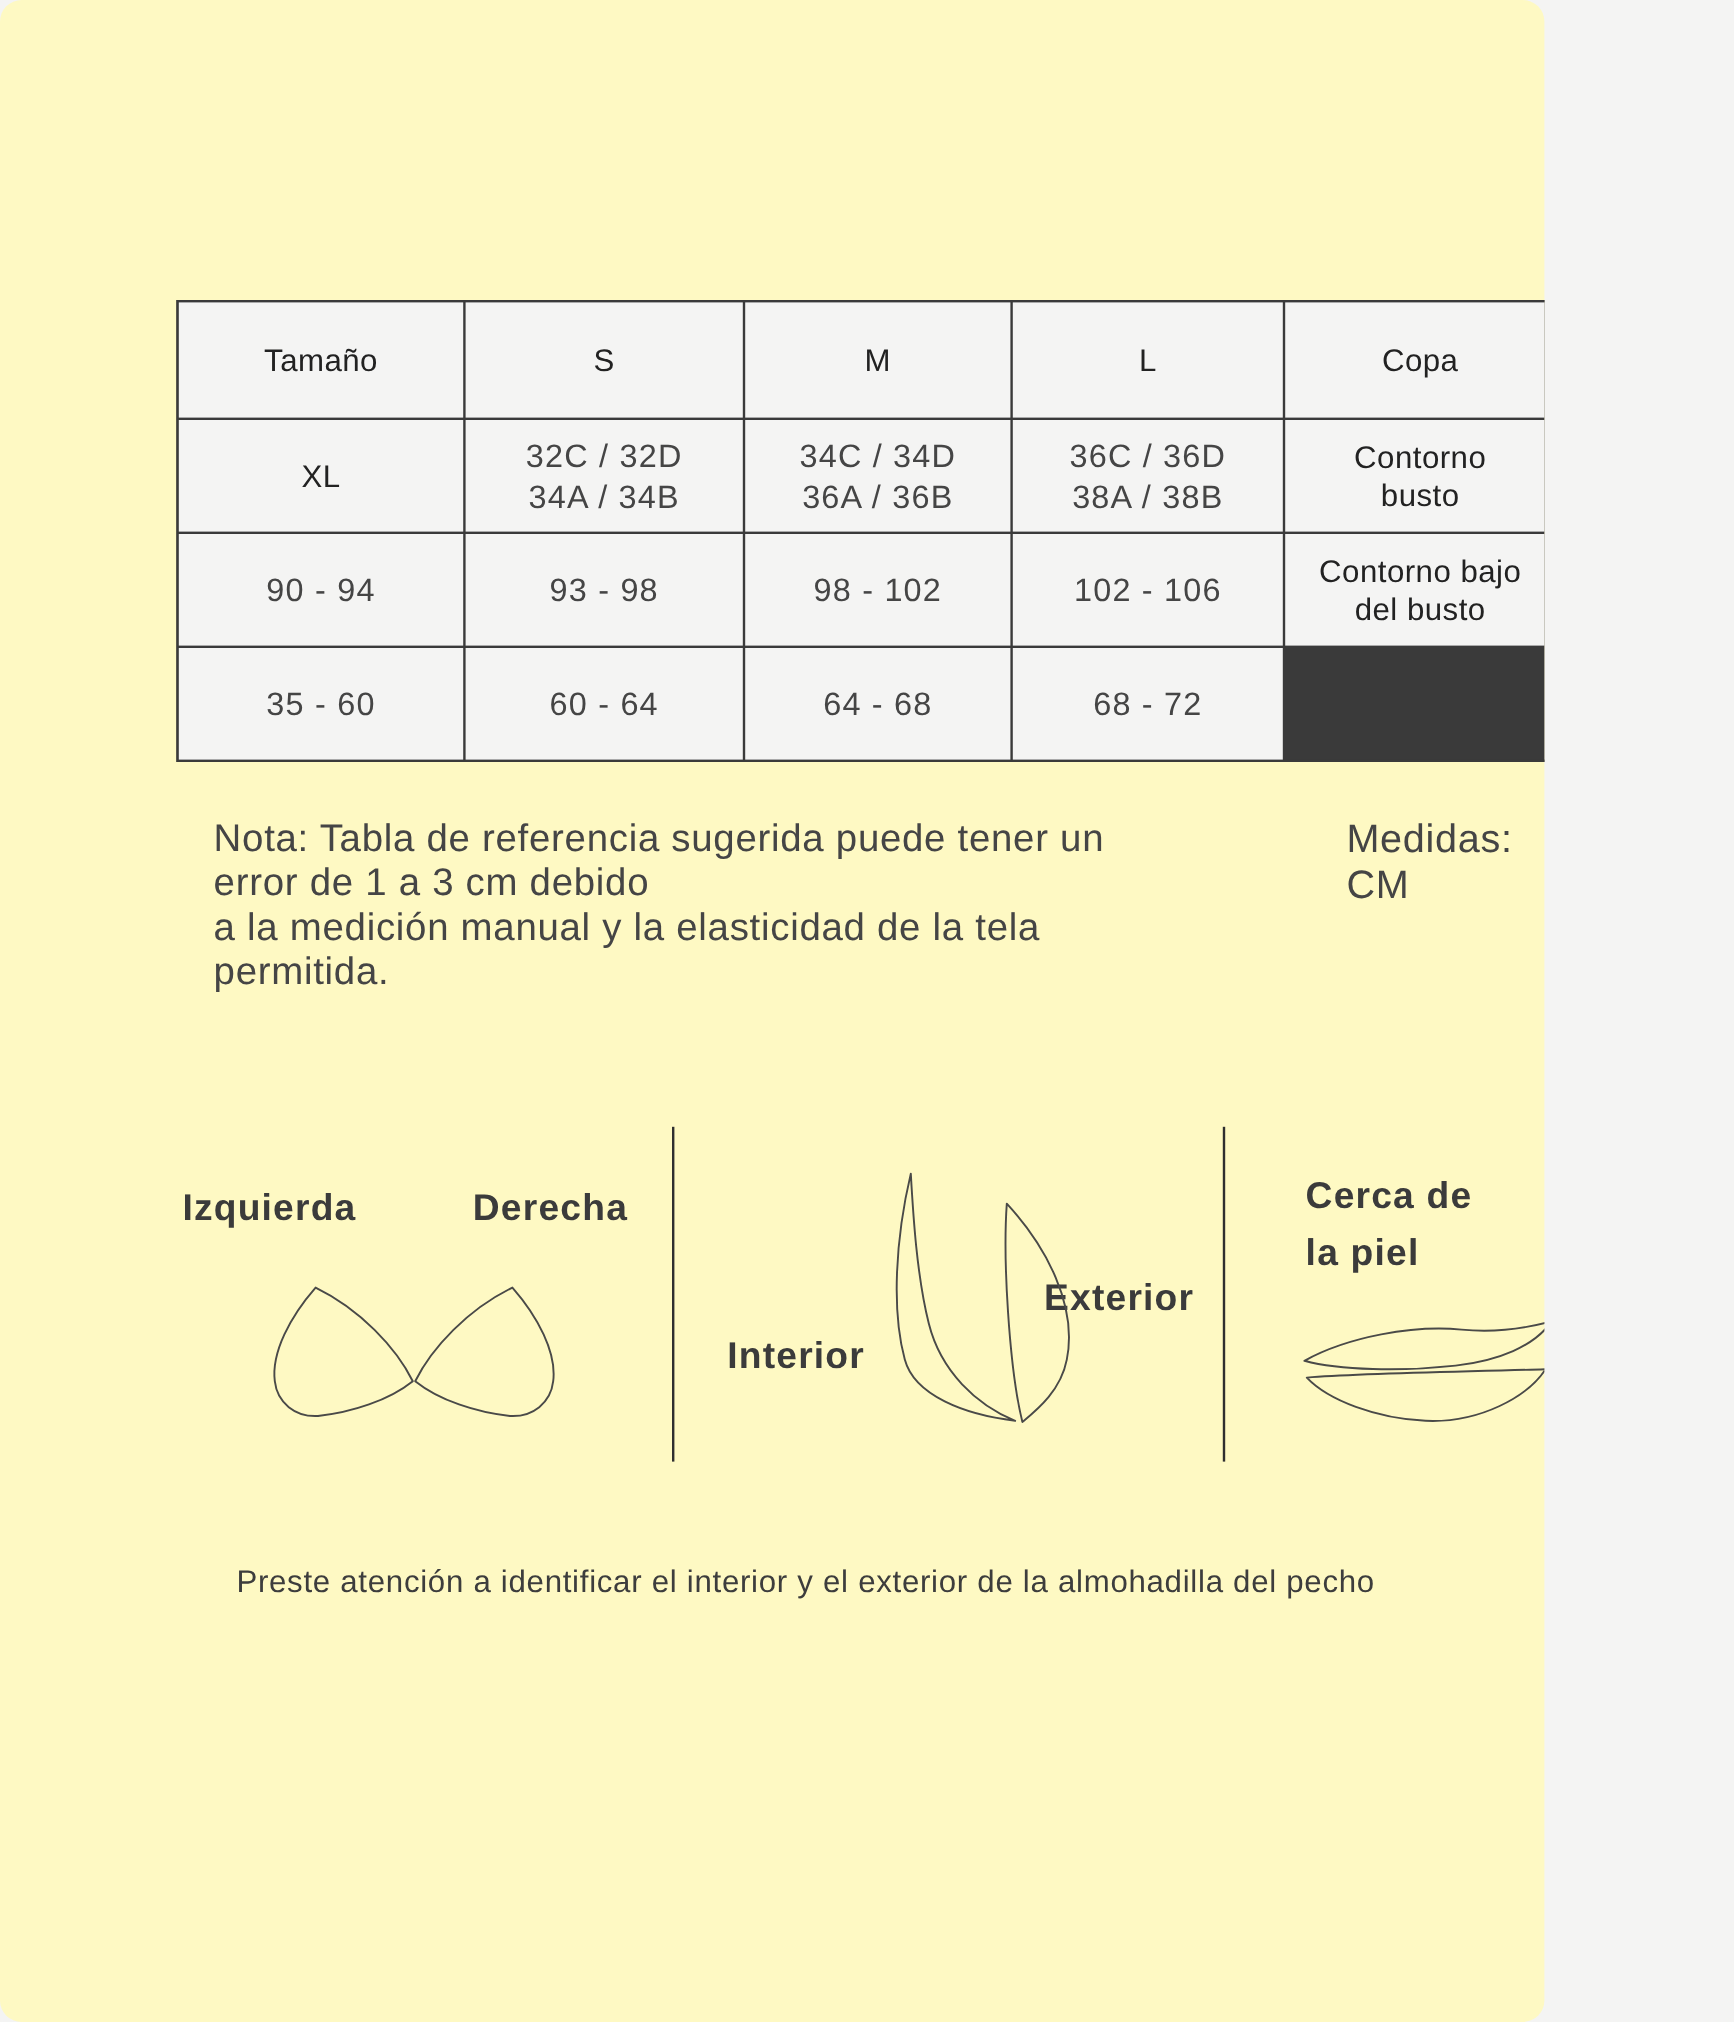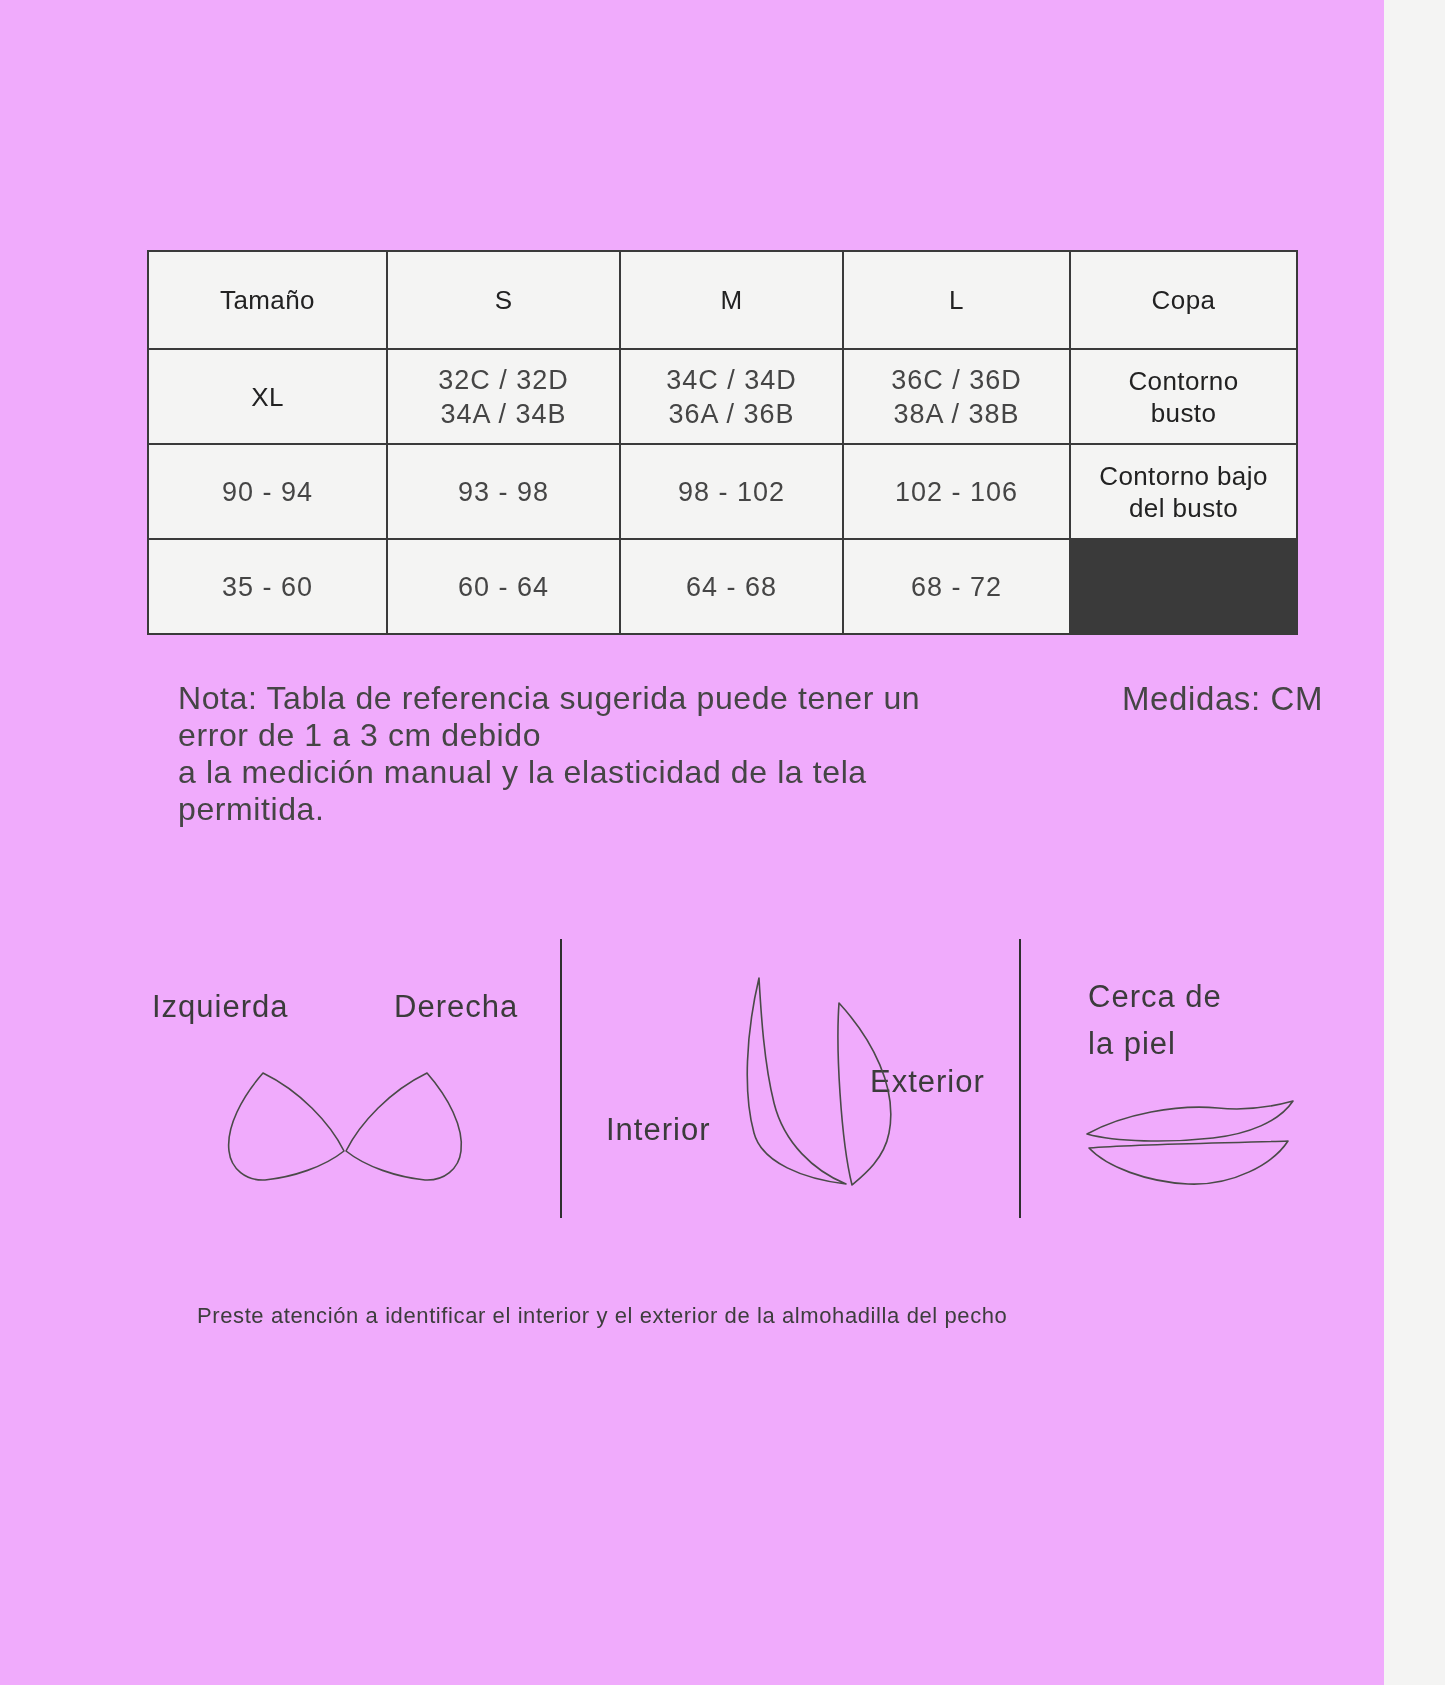--- a/index.html
+++ b/index.html
@@ -4,24 +4,25 @@
 <style>
   html,body{margin:0;padding:0;}
   body{
     background:#f4f4f3;
     font-family:"Liberation Sans", sans-serif;
     color:#2e2e2e;
     -webkit-font-smoothing:antialiased;
   }
   .stage{
     position:relative;
-    width:1384px;
+    width:1287px;
     height:1685px;
-    background:#f0abfc;
+    background:#fef9c3;
     overflow:hidden;
+    border-radius:18px;
   }
   
   .size-table{
     position:absolute;
     left:147px; top:250px;
     width:1151px; height:385px;
     display:grid;
     grid-template-columns:237px 231px 221px 225px auto;
     grid-template-rows:96px 93px 93px auto;
     gap:2px;
@@ -76,41 +77,41 @@
     position:absolute;
     top:939px;
     width:2px; height:279px;
     background:#2f2f2f;
   }
   .vdivider.d1{left:560px;}
   .vdivider.d2{left:1019px;}
   .diagram-label{
     position:absolute;
     font-size:31px;
-    font-weight:400;
+    font-weight:700;
     letter-spacing:1px;
     color:#3b3b3b;
     line-height:47px;
     white-space:pre-line;
   }
   .lbl-izquierda{left:152px; top:983px;}
   .lbl-derecha{left:394px; top:983px;}
   .lbl-interior{left:606px; top:1106px;}
   .lbl-exterior{left:870px; top:1058px;}
   .lbl-cerca{left:1088px; top:973px;}
   .sketch{position:absolute;}
   .sketch path{fill:none; stroke:#4a4a48; stroke-width:1.6; stroke-linejoin:round; stroke-linecap:round;}
   .sketch-pads{left:220px; top:1063px;}
   .sketch-side{left:742px; top:973px;}
   .sketch-stack{left:1083px; top:1098px;}
   
   .caption{
     position:absolute;
     left:197px; top:1303px;
-    font-size:22px;
+    font-size:26px;
     font-weight:300;
     letter-spacing:.6px;
     color:#3d3d3d;
   }
 </style>
 </head>
 <body>
 
 <div class="stage">
 

